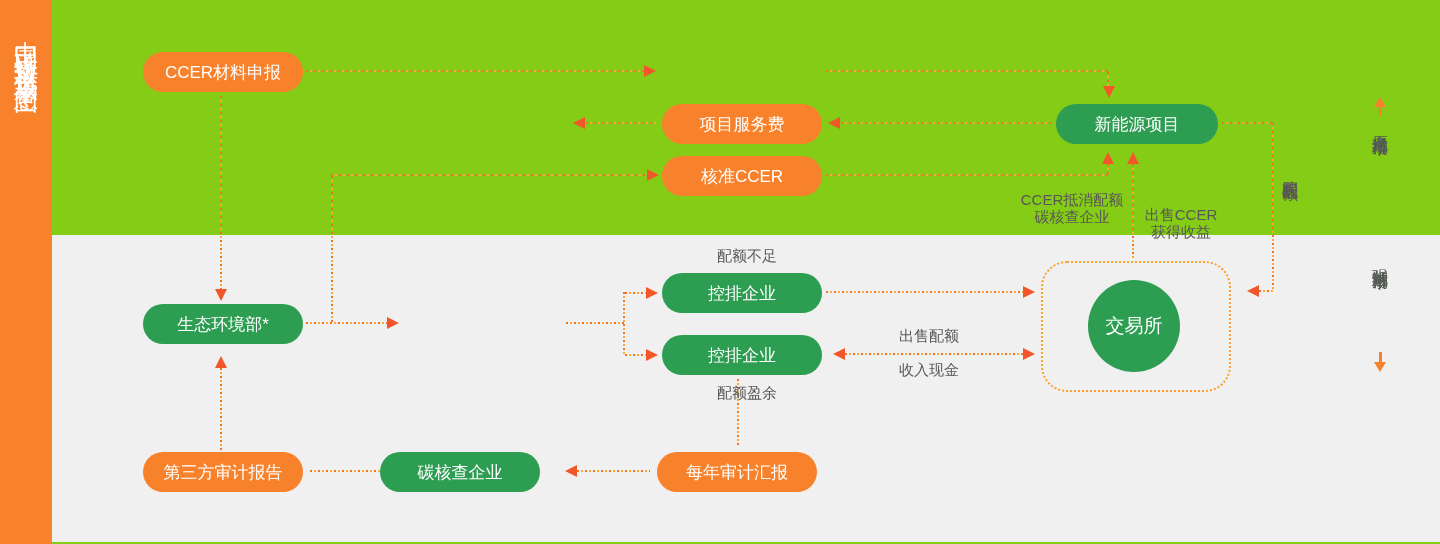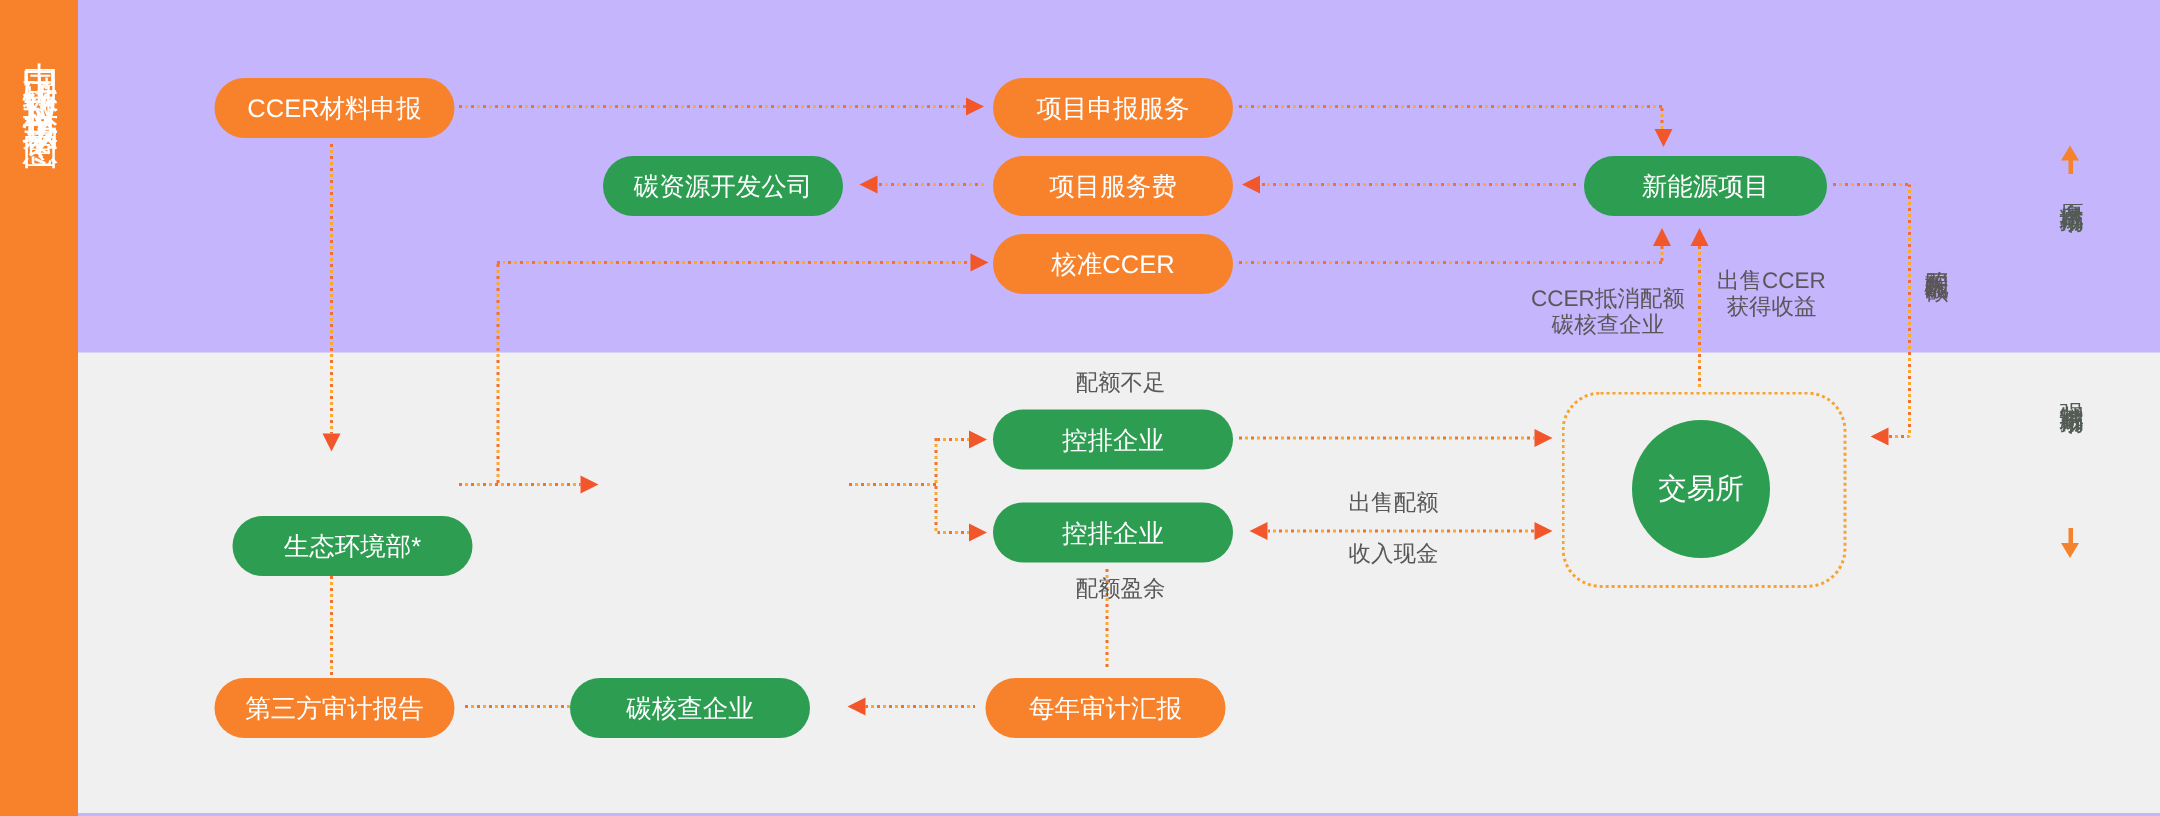--- a/index.html
+++ b/index.html
@@ -1,16 +1,16 @@
 <!DOCTYPE html>
 <html><head>
 <meta charset="utf-8">
 <style>
   html,body{margin:0;padding:0;background:#ffffff;}
-  #stage{position:relative;width:1440px;height:544px;background:#c4b5fd;overflow:hidden;
+  #stage{position:relative;width:1440px;height:544px;background:#84cc16;overflow:hidden;
          font-family:"Liberation Sans","DejaVu Sans",sans-serif;}
   .grayband{position:absolute;left:52px;top:235px;width:1388px;height:307px;background:#F0F0F0;}
   .sidebar{position:absolute;left:0;top:0;width:52px;height:544px;background:#F8822C;}
   .sidebar-title{position:absolute;left:14px;top:22px;writing-mode:vertical-rl;color:#ffffff;
                  font-size:24px;letter-spacing:5px;line-height:24px;}
   .pill{position:absolute;height:40px;width:160px;border-radius:20px;color:#ffffff;font-size:17px;
         display:flex;align-items:center;justify-content:center;white-space:nowrap;z-index:3;}
   .po{background:#F8822C;}
   .pg{background:#2D9D52;}
   .circle{position:absolute;left:1088px;top:280px;width:92px;height:92px;border-radius:50%;
@@ -98,26 +98,24 @@
   <div class="ar ar-r" style="left:1023px;top:348px;"></div>
 
   <div class="vl" style="left:737px;top:379px;height:67px;"></div>
 
   <div class="hl" style="left:577px;top:470px;width:73px;"></div>
   <div class="ar ar-l" style="left:565px;top:465px;"></div>
 
   <div class="hl" style="left:310px;top:470px;width:84px;"></div>
 
   <div class="pill po" style="left:143px;top:52px;">CCER材料申报</div>
-  <div class="pill po" style="left:662px;top:52px;">项目申报服务</div>
-  <div class="pill pg" style="left:402px;top:104px;">碳资源开发公司</div>
   <div class="pill po" style="left:662px;top:104px;">项目服务费</div>
   <div class="pill po" style="left:662px;top:156px;">核准CCER</div>
   <div class="pill pg" style="left:1056px;top:104px;width:162px;">新能源项目</div>
-  <div class="pill pg" style="left:155px;top:304px;margin-top:40px;">生态环境部*</div>
+  <div class="pill pg" style="left:143px;top:304px;">生态环境部*</div>
   <div class="pill pg" style="left:662px;top:273px;">控排企业</div>
   <div class="pill pg" style="left:662px;top:335px;">控排企业</div>
   <div class="pill po" style="left:143px;top:452px;">第三方审计报告</div>
   <div class="pill pg" style="left:380px;top:452px;">碳核查企业</div>
   <div class="pill po" style="left:657px;top:452px;">每年审计汇报</div>
 
   <div class="dashbox"></div>
   <div class="circle">交易所</div>
 
   <div class="lbl" style="left:687px;top:247px;width:120px;">配额不足</div>
@@ -125,21 +123,21 @@
 
 
   <div class="lbl" style="left:869px;top:327px;width:120px;">出售配额</div>
   <div class="lbl" style="left:869px;top:361px;width:120px;">收入现金</div>
 
   <div class="lbl" style="left:992px;top:191px;width:160px;">
     <div>CCER抵消配额</div>
     <div>碳核查企业</div>
   </div>
 
-  <div class="lbl" style="left:1121px;top:179px;width:120px;text-align:center;">
+  <div class="lbl" style="left:1121px;top:206px;width:120px;text-align:center;">
     <div>出售CCER</div>
     <div>获得收益</div>
   </div>
 
   <div class="vlbl gry" style="left:1282px;top:168px;">购买碳配额</div>
 
   <div class="ar mar-u" style="left:1374px;top:97px;"></div>
   <div class="mstem" style="left:1379px;top:106px;"></div>
   <div class="vlbl mkt" style="left:1372px;top:122px;">自愿减排市场</div>
 

